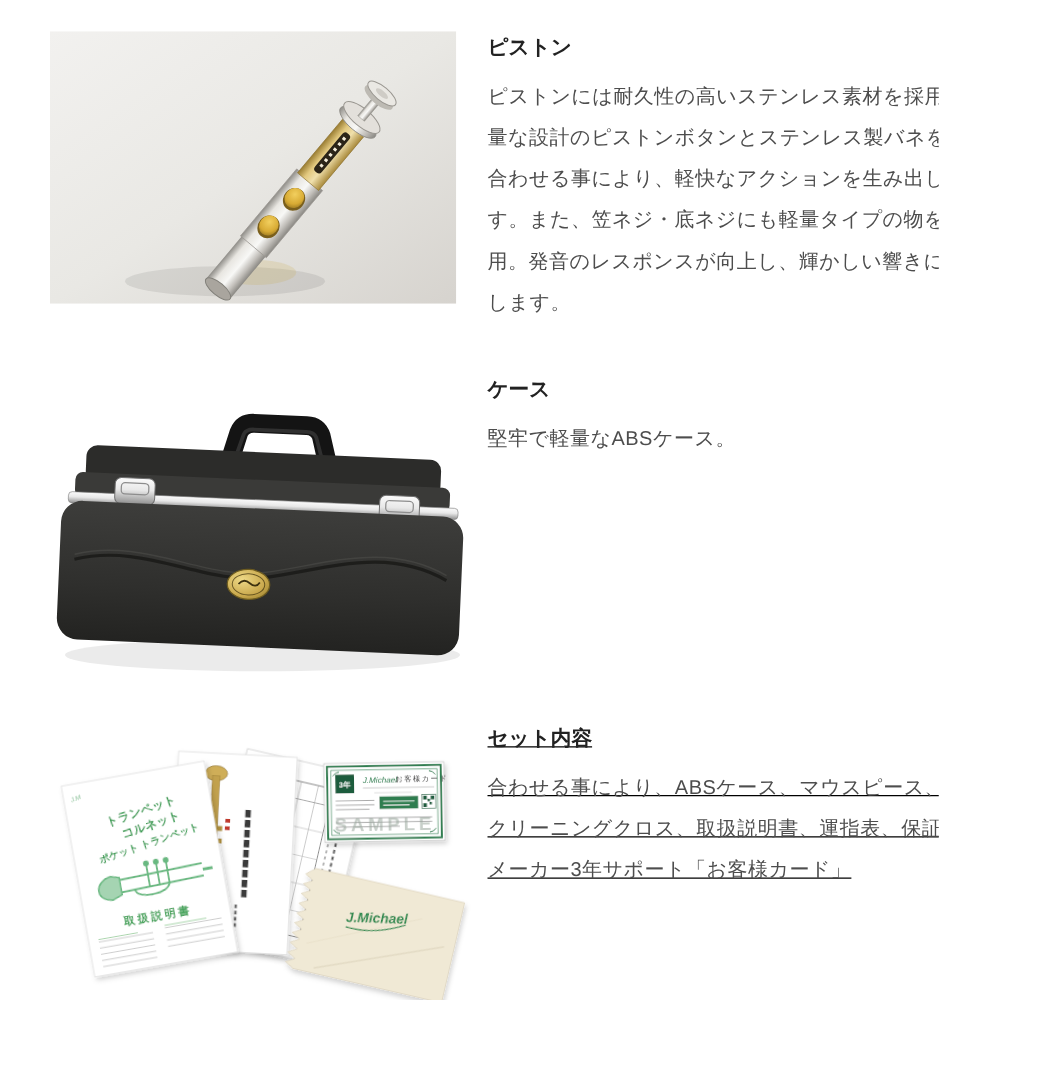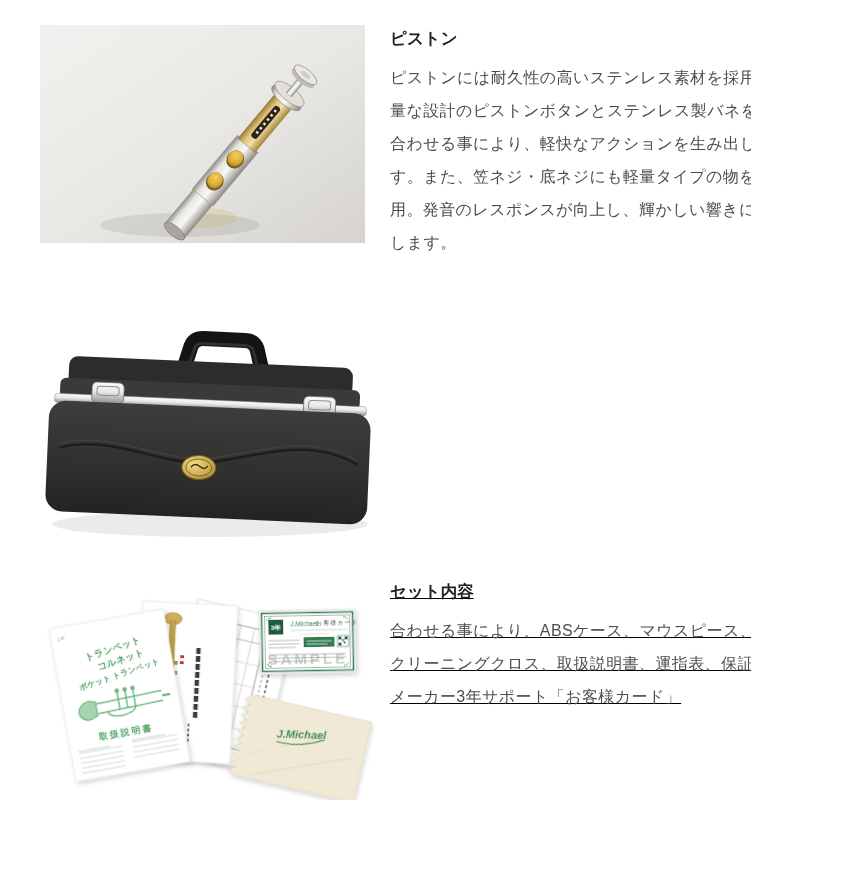--- a/index.html
+++ b/index.html
@@ -125,20 +125,24 @@
       <path d="M40,150 C95,134 145,166 192,158 C240,150 288,128 338,154" fill="none" stroke="#4c4c4a" stroke-width="1.2" opacity="0.6"></path>
 
       <g>
         <ellipse cx="180" cy="168" rx="17" ry="12" fill="url(#goldRad)" stroke="#6e5c20" stroke-width="1"></ellipse>
         <ellipse cx="180" cy="168" rx="13" ry="8.5" fill="none" stroke="#4d3f14" stroke-width="0.8" opacity="0.8"></ellipse>
         <path d="M172,168 Q176,163 181,167 Q186,171 189,166" fill="none" stroke="#3c3110" stroke-width="1.4"></path>
       </g>
     </g>
   </svg>
 
+  <div class="text-col" style="top:301px;">
+    <h3 class="sec-heading">ケース</h3>
+    <p class="sec-body">堅牢で軽量なABSケース。</p>
+  </div>
 
   <svg class="photo" style="left:35px;top:595px;" width="345" height="205" viewBox="0 0 345 205">
     <defs>
       <filter id="docShadow" x="-20%" y="-20%" width="140%" height="140%">
         <feDropShadow dx="1.5" dy="2.5" stdDeviation="2" flood-color="#000000" flood-opacity="0.18"></feDropShadow>
       </filter>
     </defs>
 
     <g transform="translate(163,4) rotate(13)" filter="url(#docShadow)">
       <rect x="0" y="0" width="100" height="156" fill="#ffffff" stroke="#cccccc" stroke-width="0.6"></rect>

